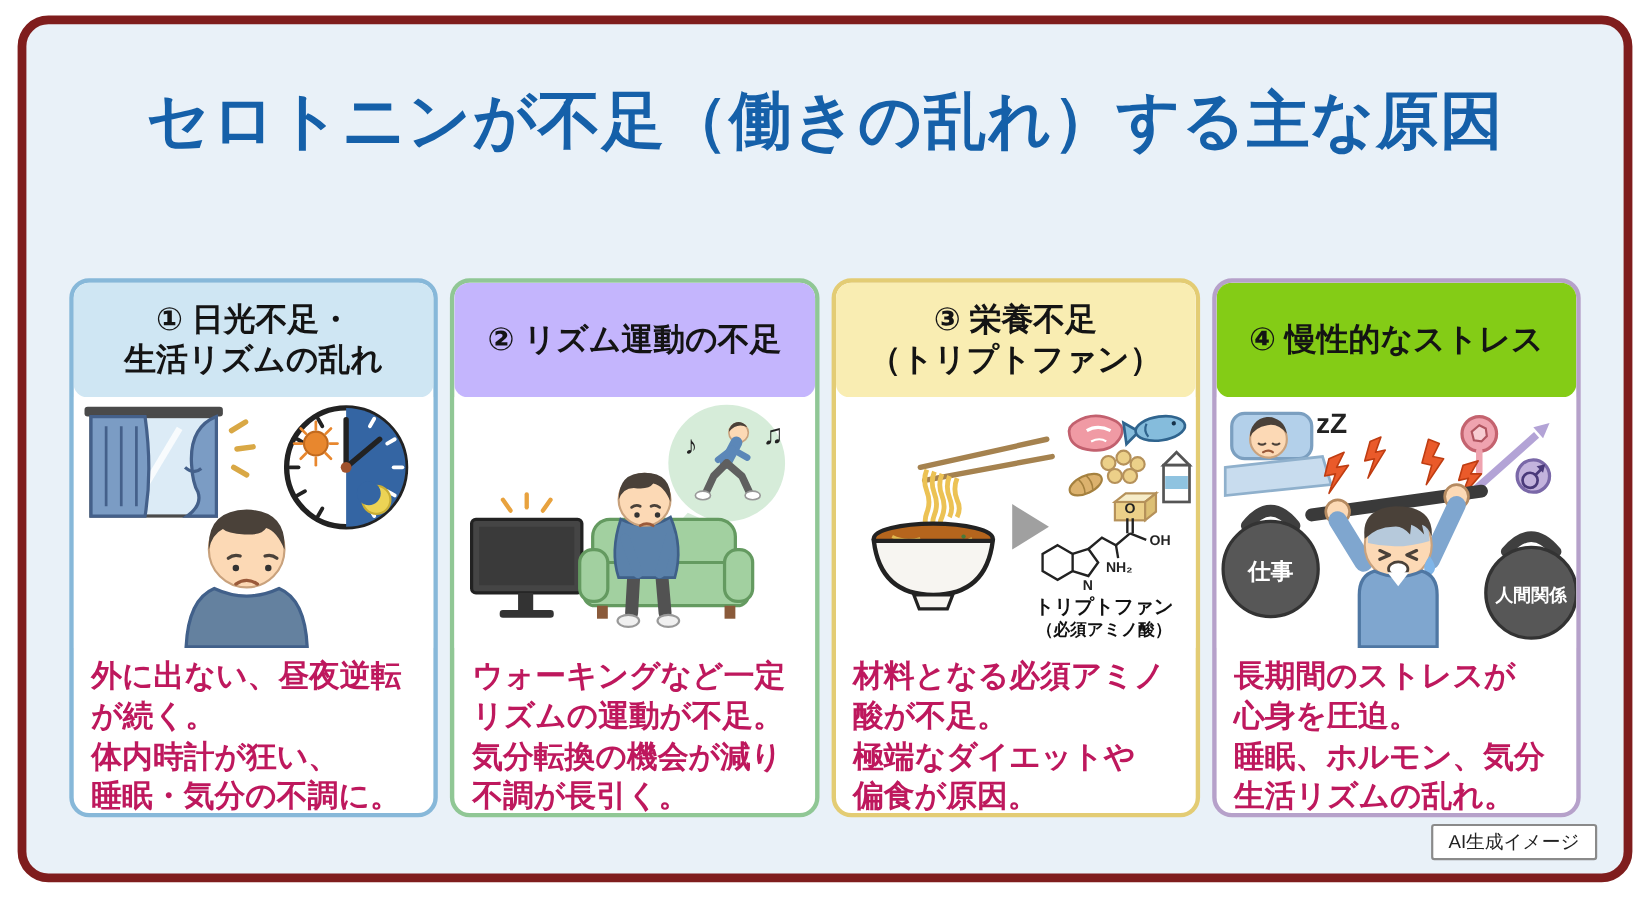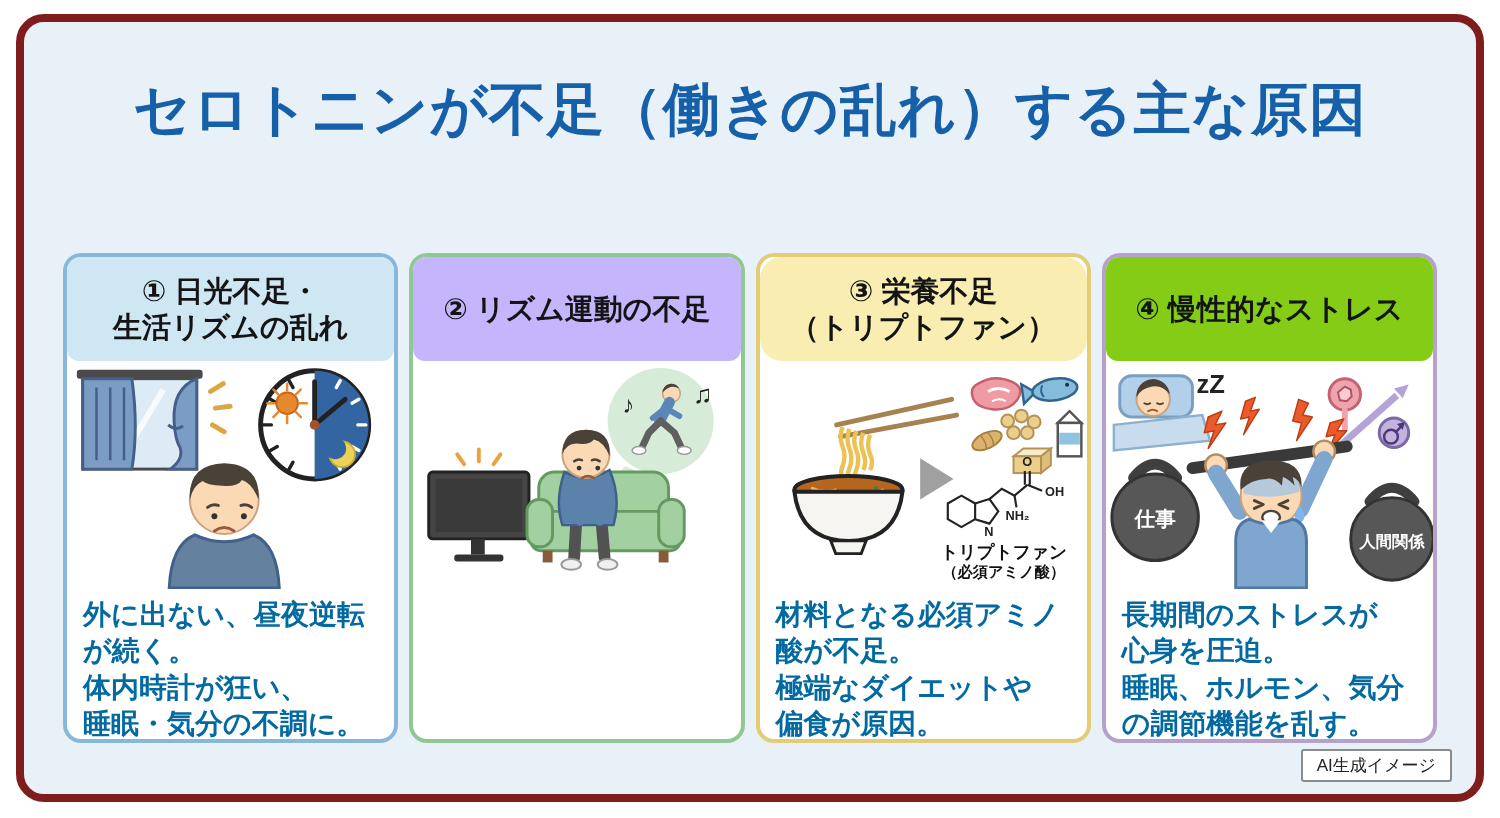--- a/index.html
+++ b/index.html
@@ -7,24 +7,24 @@
   .frame{position:absolute;left:16px;top:14px;width:1468px;height:788px;box-sizing:border-box;
     border:8px solid #7f1d1d;border-radius:28px;background:#e9f1f8;}
   .title{margin-top:50px;text-align:center;font-size:57px;font-weight:bold;color:#1560a9;letter-spacing:1px;}
   .subtitle{margin-top:20px;text-align:center;font-size:36px;font-weight:bold;color:#141414;}
   .cards{position:absolute;top:231px;left:39px;right:39px;height:490px;display:flex;gap:11px;}
   .card{flex:1;background:#fff;border:4px solid;border-radius:18px;overflow:hidden;display:flex;flex-direction:column;box-sizing:border-box;}
   .card-header{height:104px;flex:0 0 104px;display:flex;align-items:center;justify-content:center;text-align:center;
     font-size:29px;font-weight:bold;line-height:1.25;color:#141414;white-space:pre-line;border-radius:0 0 12px 12px;}
   .card-illu{height:228px;flex:0 0 228px;background:#fff;}
   .card-illu svg{display:block;width:100%;height:100%;}
-  .card-body{flex:1;padding:8px 12px 0 16px;font-size:28px;font-weight:bold;line-height:1.3;color:#0369a1;white-space:pre-line;}
+  .card-body{flex:1;padding:8px 12px 0 16px;font-size:28px;font-weight:bold;line-height:1.3;color:#be185d;white-space:pre-line;}
   .c1{border-color:#87b8d9;justify-content:space-between;} .c1 .card-header{background:#cfe6f3;}
   .c2{border-color:#90c795;} .c2 .card-header{background:#c4b5fd;}
-  .c3{border-color:#e3cc74;} .c3 .card-header{background:#f9edb2;border-radius:22px;}
+  .c3{border-color:#e3cc74;} .c3 .card-header{background:#f9edb2;}
   .c4{border-color:#b6a1ca;} .c4 .card-header{background:#84cc16;text-align:center;}
   .ai-badge{position:absolute;right:24px;bottom:12px;background:#fff;border:2px solid #8a8a8a;border-radius:3px;
     padding:3px 14px;font-size:17px;color:#222;}
   svg text{font-family:"Liberation Sans","DejaVu Sans",sans-serif;}
 </style>
 </head>
 <body>
 
 <div class="frame">
   <div class="title">セロトニンが不足（働きの乱れ）する主な原因</div>
@@ -159,20 +159,24 @@
             <path d="M164 101 q4 -3 8 -1" fill="none" stroke="#4a4139" stroke-width="2.5" stroke-linecap="round"></path>
             <path d="M182 100 q4 -2 8 1" fill="none" stroke="#4a4139" stroke-width="2.5" stroke-linecap="round"></path>
             <circle cx="169" cy="108" r="2.5" fill="#333333"></circle>
               <circle cx="188" cy="108" r="2.5" fill="#333333"></circle>
             <path d="M172 118 q6 -4 12 0" fill="none" stroke="#9a5a3a" stroke-width="2.5" stroke-linecap="round"></path>
           </g>
           <rect x="116" y="140" width="26" height="48" rx="12" fill="#a2d0a0" stroke="#649a60" stroke-width="3"></rect>
           <rect x="250" y="140" width="26" height="48" rx="12" fill="#a2d0a0" stroke="#649a60" stroke-width="3"></rect>
         </svg>
       </div>
+      <div class="card-body">ウォーキングなど一定
+リズムの運動が不足。
+気分転換の機会が減り
+不調が長引く。</div>
     </div>
 
     <div class="card c3">
       <div class="card-header">③ 栄養不足
 （トリプトファン）</div>
       <div class="card-illu">
         <svg viewBox="0 0 333 230">
           <g>
             <line x1="195" y1="38" x2="78" y2="64" stroke="#a5824f" stroke-width="5" stroke-linecap="round"></line>
             <line x1="200" y1="54" x2="82" y2="76" stroke="#a5824f" stroke-width="5" stroke-linecap="round"></line>
@@ -298,19 +302,19 @@
             <ellipse cx="168" cy="158" rx="9" ry="6.5" fill="#ffffff" stroke="#4a4139" stroke-width="2.5"></ellipse>
             <path d="M197 146 q10 13 0 18 q-10 -5 0 -18" fill="#7fb5e8"></path>
             <path d="M132 230 v-48 q0 -18 14 -22 q22 10 44 0 q14 4 14 22 v48 z" fill="#7fa6cf" stroke="#4f77a3" stroke-width="3"></path>
             <polygon points="158,161 168,174 178,161" fill="#ffffff"></polygon>
           </g>
         </svg>
       </div>
       <div class="card-body">長期間のストレスが
 心身を圧迫。
 睡眠、ホルモン、気分
-の調節機能を乱す。</div>
+生活リズムの乱れ。</div>
     </div>
 
   </div>
 
   <div class="ai-badge">AI生成イメージ</div>
 </div>
 
 </body></html>

